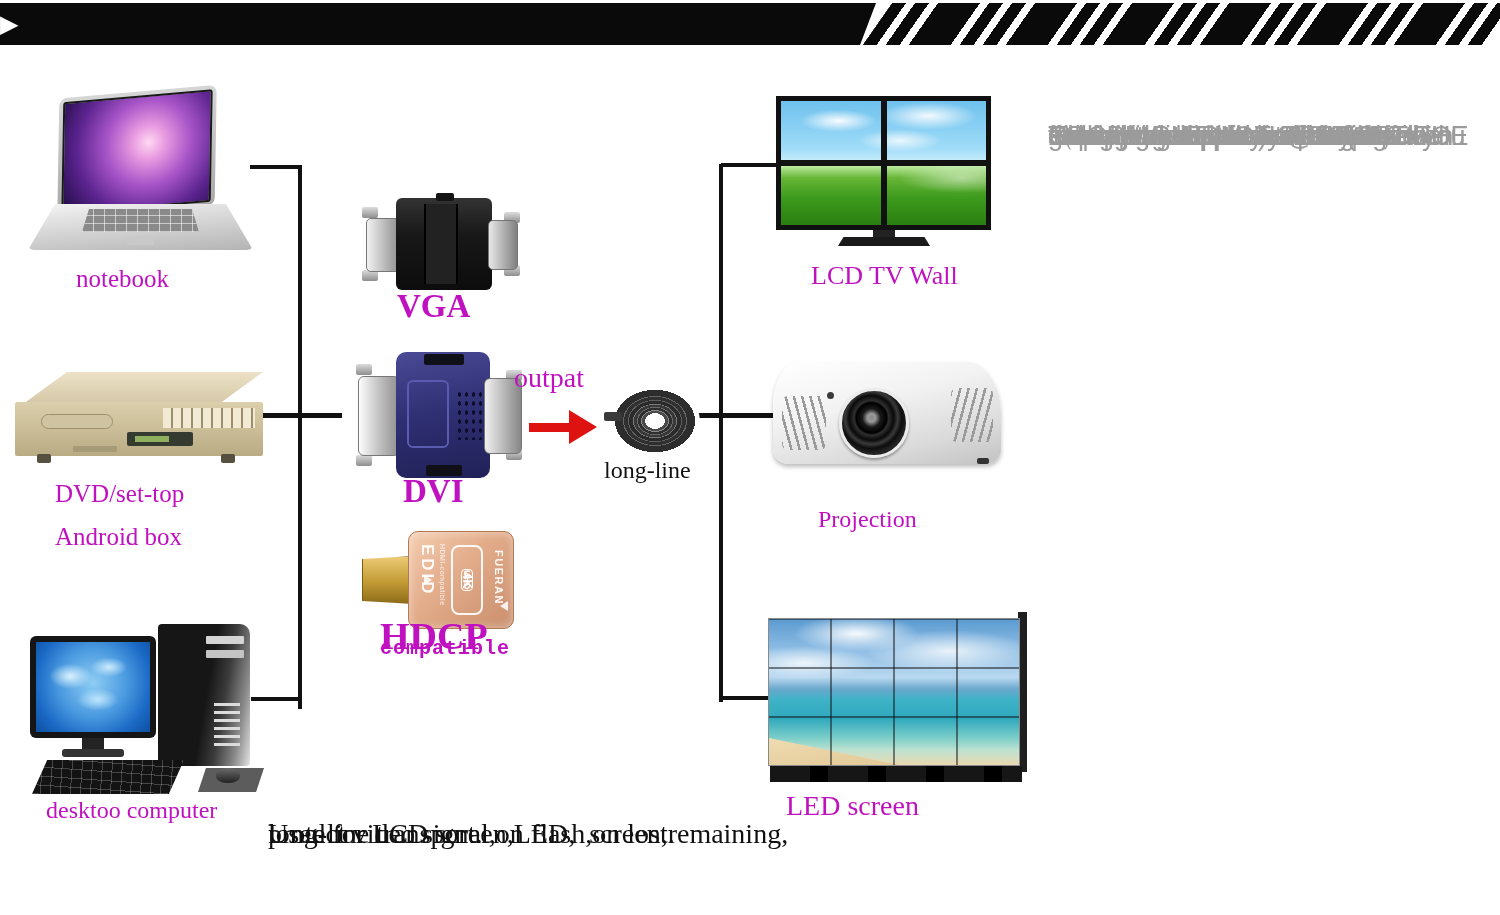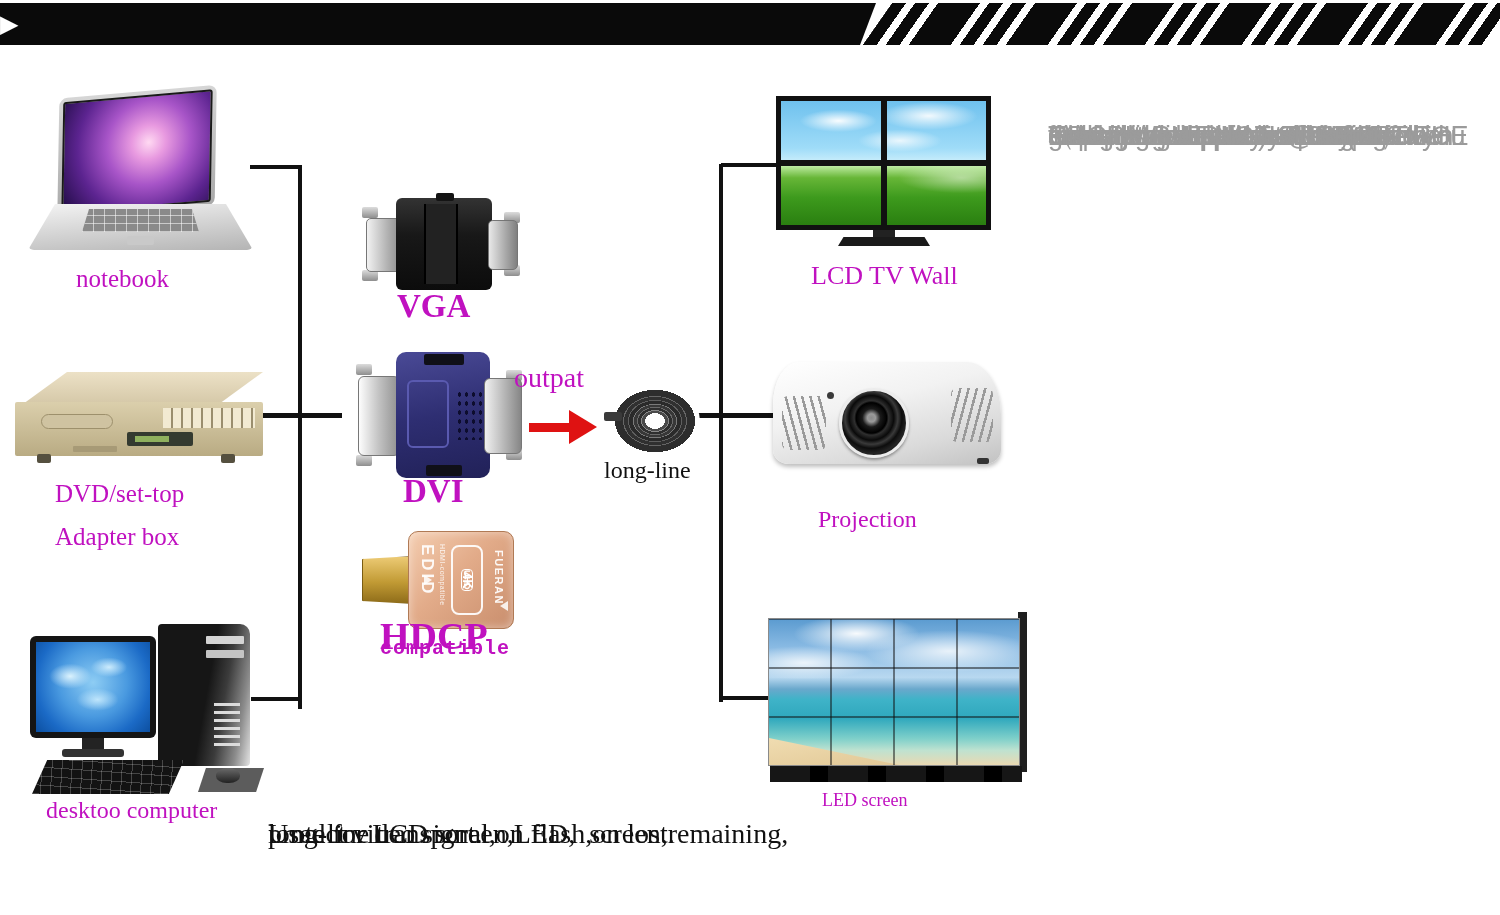--- a/index.html
+++ b/index.html
@@ -24,21 +24,21 @@
   .notebook-lbl{left:76px;top:265px;font-size:25px;}
   .dvd-lbl1{left:55px;top:480px;font-size:25px;}
   .dvd-lbl2{left:55px;top:523px;font-size:25px;}
   .desktop-lbl{left:46px;top:797px;font-size:24px;}
   .vga-lbl{left:397px;top:288px;font-size:33px;font-weight:bold;}
   .dvi-lbl{left:403px;top:473px;font-size:33px;font-weight:bold;}
   .outpat-lbl{left:514px;top:362px;font-size:28px;}
   .cable-lbl{left:604px;top:457px;font-size:24px;color:#111;}
   .tv-lbl{left:811px;top:261px;font-size:26px;}
   .proj-lbl{left:818px;top:506px;font-size:24px;}
-  .led-lbl{left:822px;top:790px;font-size:18px;}
+  .led-lbl{left:786px;top:790px;font-size:28px;}
   .hdmi-label{left:380px;top:614px;display:flex;align-items:baseline;gap:8px;}
   .hdmi-label>*{position:static;}
   .hdmi-main{color:var(--magenta);font-size:38px;font-weight:bold;}
   .hdmi-suffix{color:var(--magenta);font-size:20px;font-weight:bold;
     font-family:"Liberation Mono",monospace;letter-spacing:1px;}
 
   
   .line{background:var(--ink);}
   .l-v1{left:298px;top:166px;width:4px;height:543px;}
   .l-h1{left:250px;top:165px;width:52px;height:4px;}
@@ -273,21 +273,21 @@
       <div class="dvd-disp">
         <div class="dvd-lcd"></div>
       </div>
       <div class="dvd-btns"></div>
       <div class="dvd-tray"></div>
     </div>
     <div class="dvd-foot1"></div>
     <div class="dvd-foot2"></div>
   </div>
   <div class="lbl dvd-lbl1">DVD/set-top</div>
-  <div class="lbl dvd-lbl2">Adapter box</div>
+  <div class="lbl dvd-lbl2">Android box</div>
 
   <div class="desktop">
     <div class="pc-tower">
       <div class="pc-drive"></div>
       <div class="pc-drive2"></div>
       <div class="pc-vent"></div>
     </div>
     <div class="pc-monitor">
       <div class="pc-screen"></div>
     </div>

